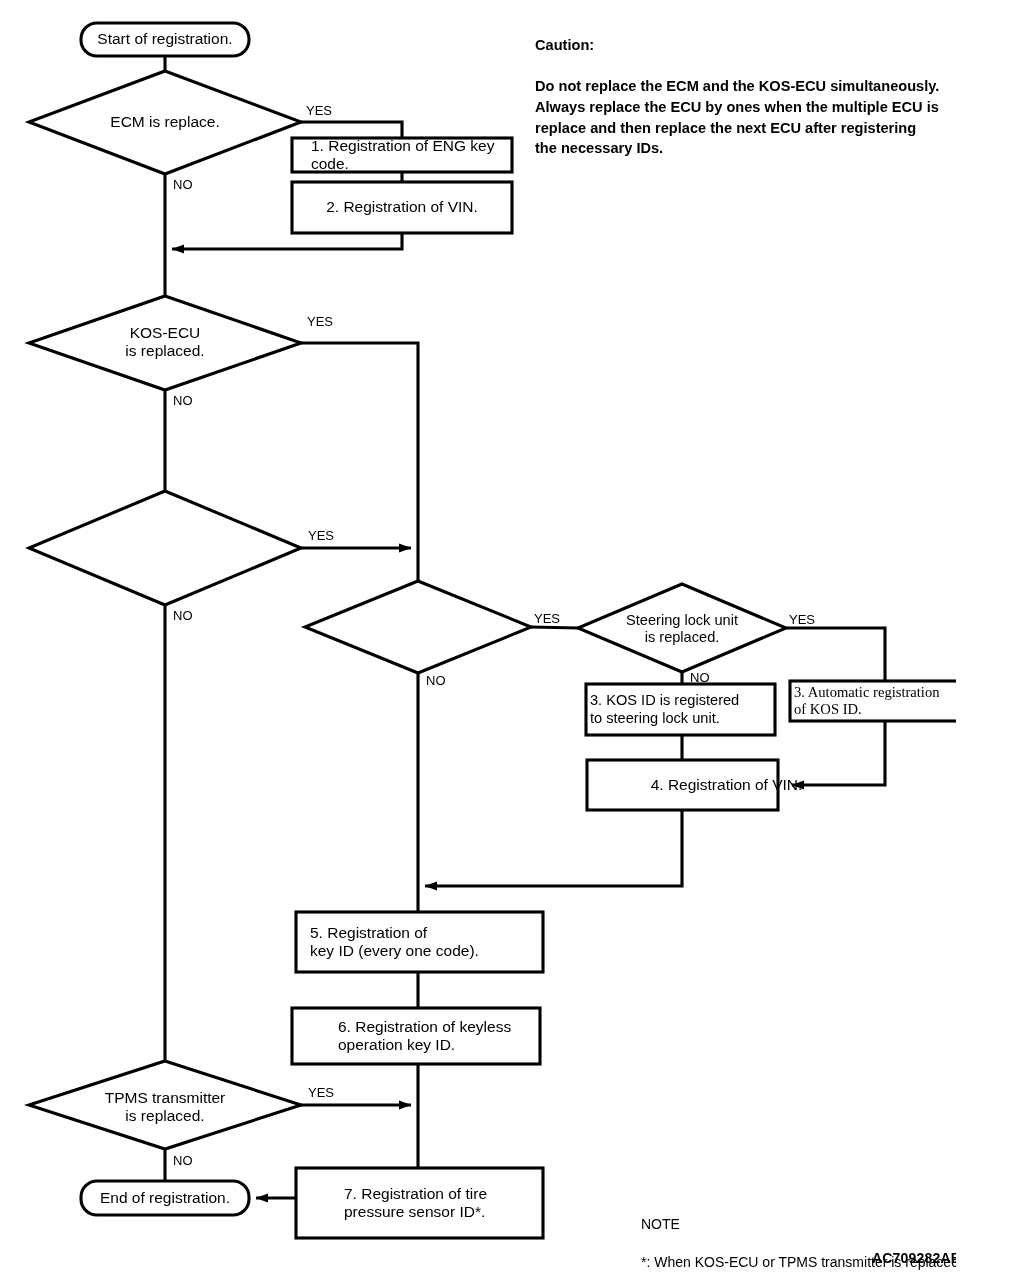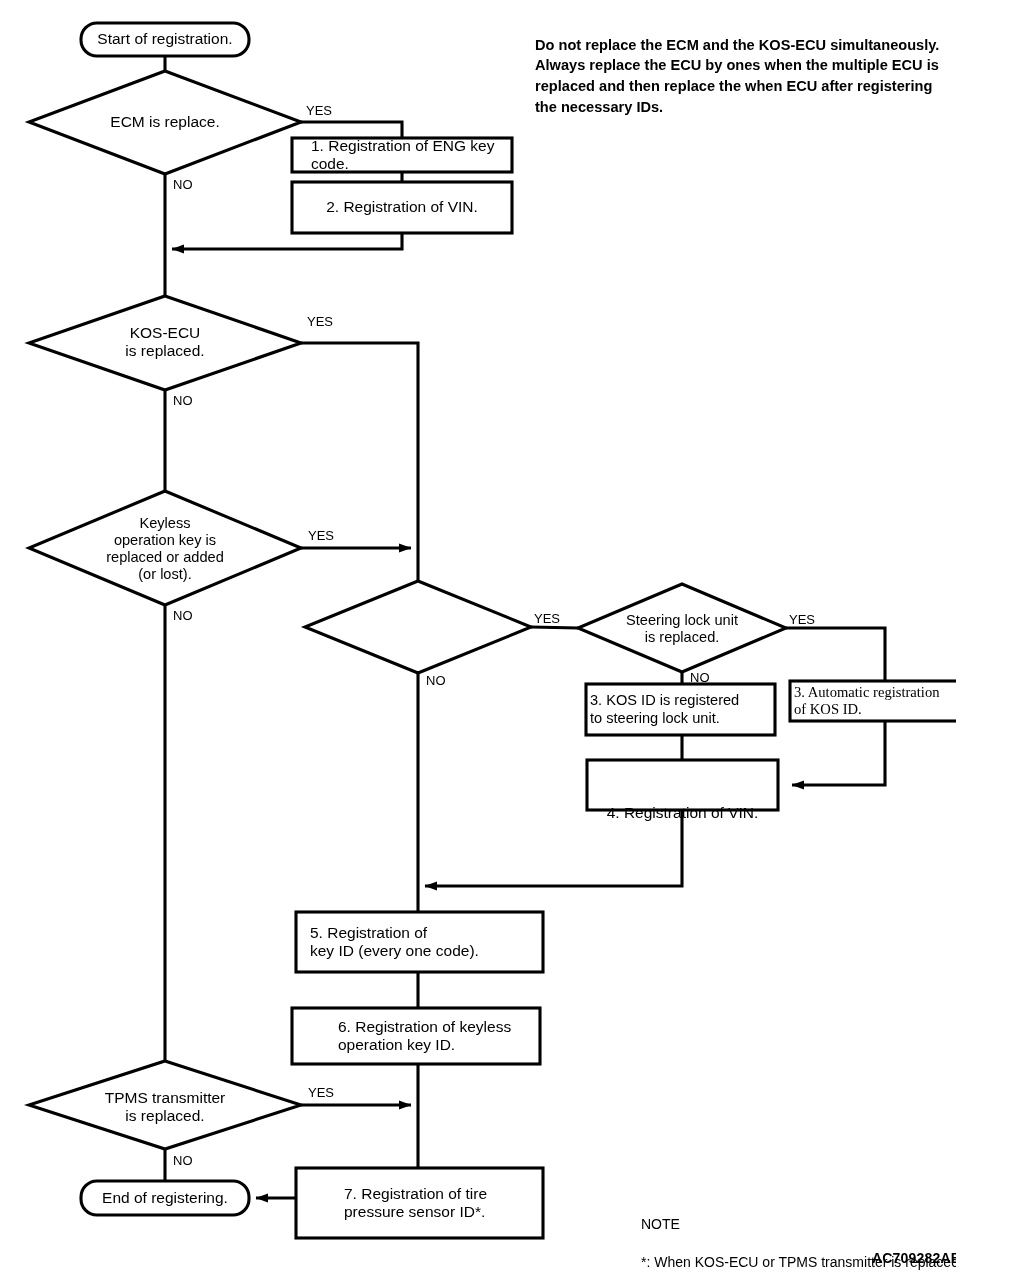--- a/index.html
+++ b/index.html
@@ -164,73 +164,70 @@
 
   <div class="node-text" style="left:45px; top:102px; width:240px; height:40px;">ECM is replace.</div>
 
   <div class="node-text left" style="left:295px; top:138px; width:218px; height:34px; padding-left:16px; box-sizing:border-box;">1. Registration of ENG key code.</div>
 
   <div class="node-text" style="left:292px; top:182px; width:220px; height:51px;">2. Registration of VIN.</div>
 
   <div class="node-text" style="left:60px; top:313px; width:210px; height:58px;">KOS-ECU
 is replaced.</div>
 
-  <div class="node-text" style="left:50px; top:508px; width:230px; height:82px; font-size:14.6px;">Keyless
-operation key is
-replaced or added
-(or lost).</div>
 
 
   <div class="node-text" style="left:592px; top:606px; width:180px; height:46px; font-size:14.6px;">Steering lock unit
 is replaced.</div>
 
   <div class="node-text left" style="left:590px; top:684px; width:184px; height:51px; font-size:14.6px;">3. KOS ID is registered
 to steering lock unit.</div>
 
   <div class="node-text left" style="left:794px; top:681px; width:190px; height:40px; font-size:14.6px;font-family:Liberation Serif, serif;">3. Automatic registration
 of KOS ID.</div>
 
-  <div class="node-text" style="left:587px; top:788px; width:191px; height:50px;">4. Registration of VIN.</div>
+  <div class="node-text" style="left:587px; top:760px; width:191px; height:50px;padding-left:44px;">4. Registration of VIN.</div>
 
   <div class="node-text left" style="left:310px; top:912px; width:230px; height:60px;">5. Registration of
 key ID (every one code).</div>
 
   <div class="node-text left" style="left:306px; top:1008px; width:230px; height:56px;margin-left:32px;">6. Registration of keyless
 operation key ID.</div>
 
   <div class="node-text" style="left:55px; top:1084px; width:220px; height:46px;">TPMS transmitter
 is replaced.</div>
 
   <div class="node-text left" style="left:344px; top:1168px; width:200px; height:70px;">7. Registration of tire
 pressure sensor ID*.</div>
 
-  <div class="node-text" style="left:81px; top:1181px; width:168px; height:34px;">End of registering.</div>
+  <div class="node-text" style="left:81px; top:1181px; width:168px; height:34px;">End of registration.</div>
 
   <div class="edge-label" style="left:306px; top:104px;">YES</div>
   <div class="edge-label" style="left:173px; top:178px;">NO</div>
 
   <div class="edge-label" style="left:307px; top:315px;">YES</div>
   <div class="edge-label" style="left:173px; top:394px;">NO</div>
 
   <div class="edge-label" style="left:308px; top:529px;">YES</div>
   <div class="edge-label" style="left:173px; top:609px;">NO</div>
 
   <div class="edge-label" style="left:534px; top:612px;">YES</div>
   <div class="edge-label" style="left:426px; top:674px;">NO</div>
 
   <div class="edge-label" style="left:789px; top:613px;">YES</div>
   <div class="edge-label" style="left:690px; top:671px;">NO</div>
 
   <div class="edge-label" style="left:308px; top:1086px;">YES</div>
   <div class="edge-label" style="left:173px; top:1154px;">NO</div>
 
   <div id="caution-block">
+    <div>Caution:</div>
     <div>Do not replace the ECM and the KOS-ECU simultaneously.
 Always replace the ECU by ones when the multiple ECU is
-replaced and then replace the when ECU after registering
+replace and then replace the next ECU after registering
 the necessary IDs.</div>
   </div>
 
   <div id="note-block">
     <div>NOTE</div>
     <div>*: When KOS-ECU or TPMS transmitter is replaced.</div>
   </div>
 
   <div id="figure-code">AC709282AB</div>
 

